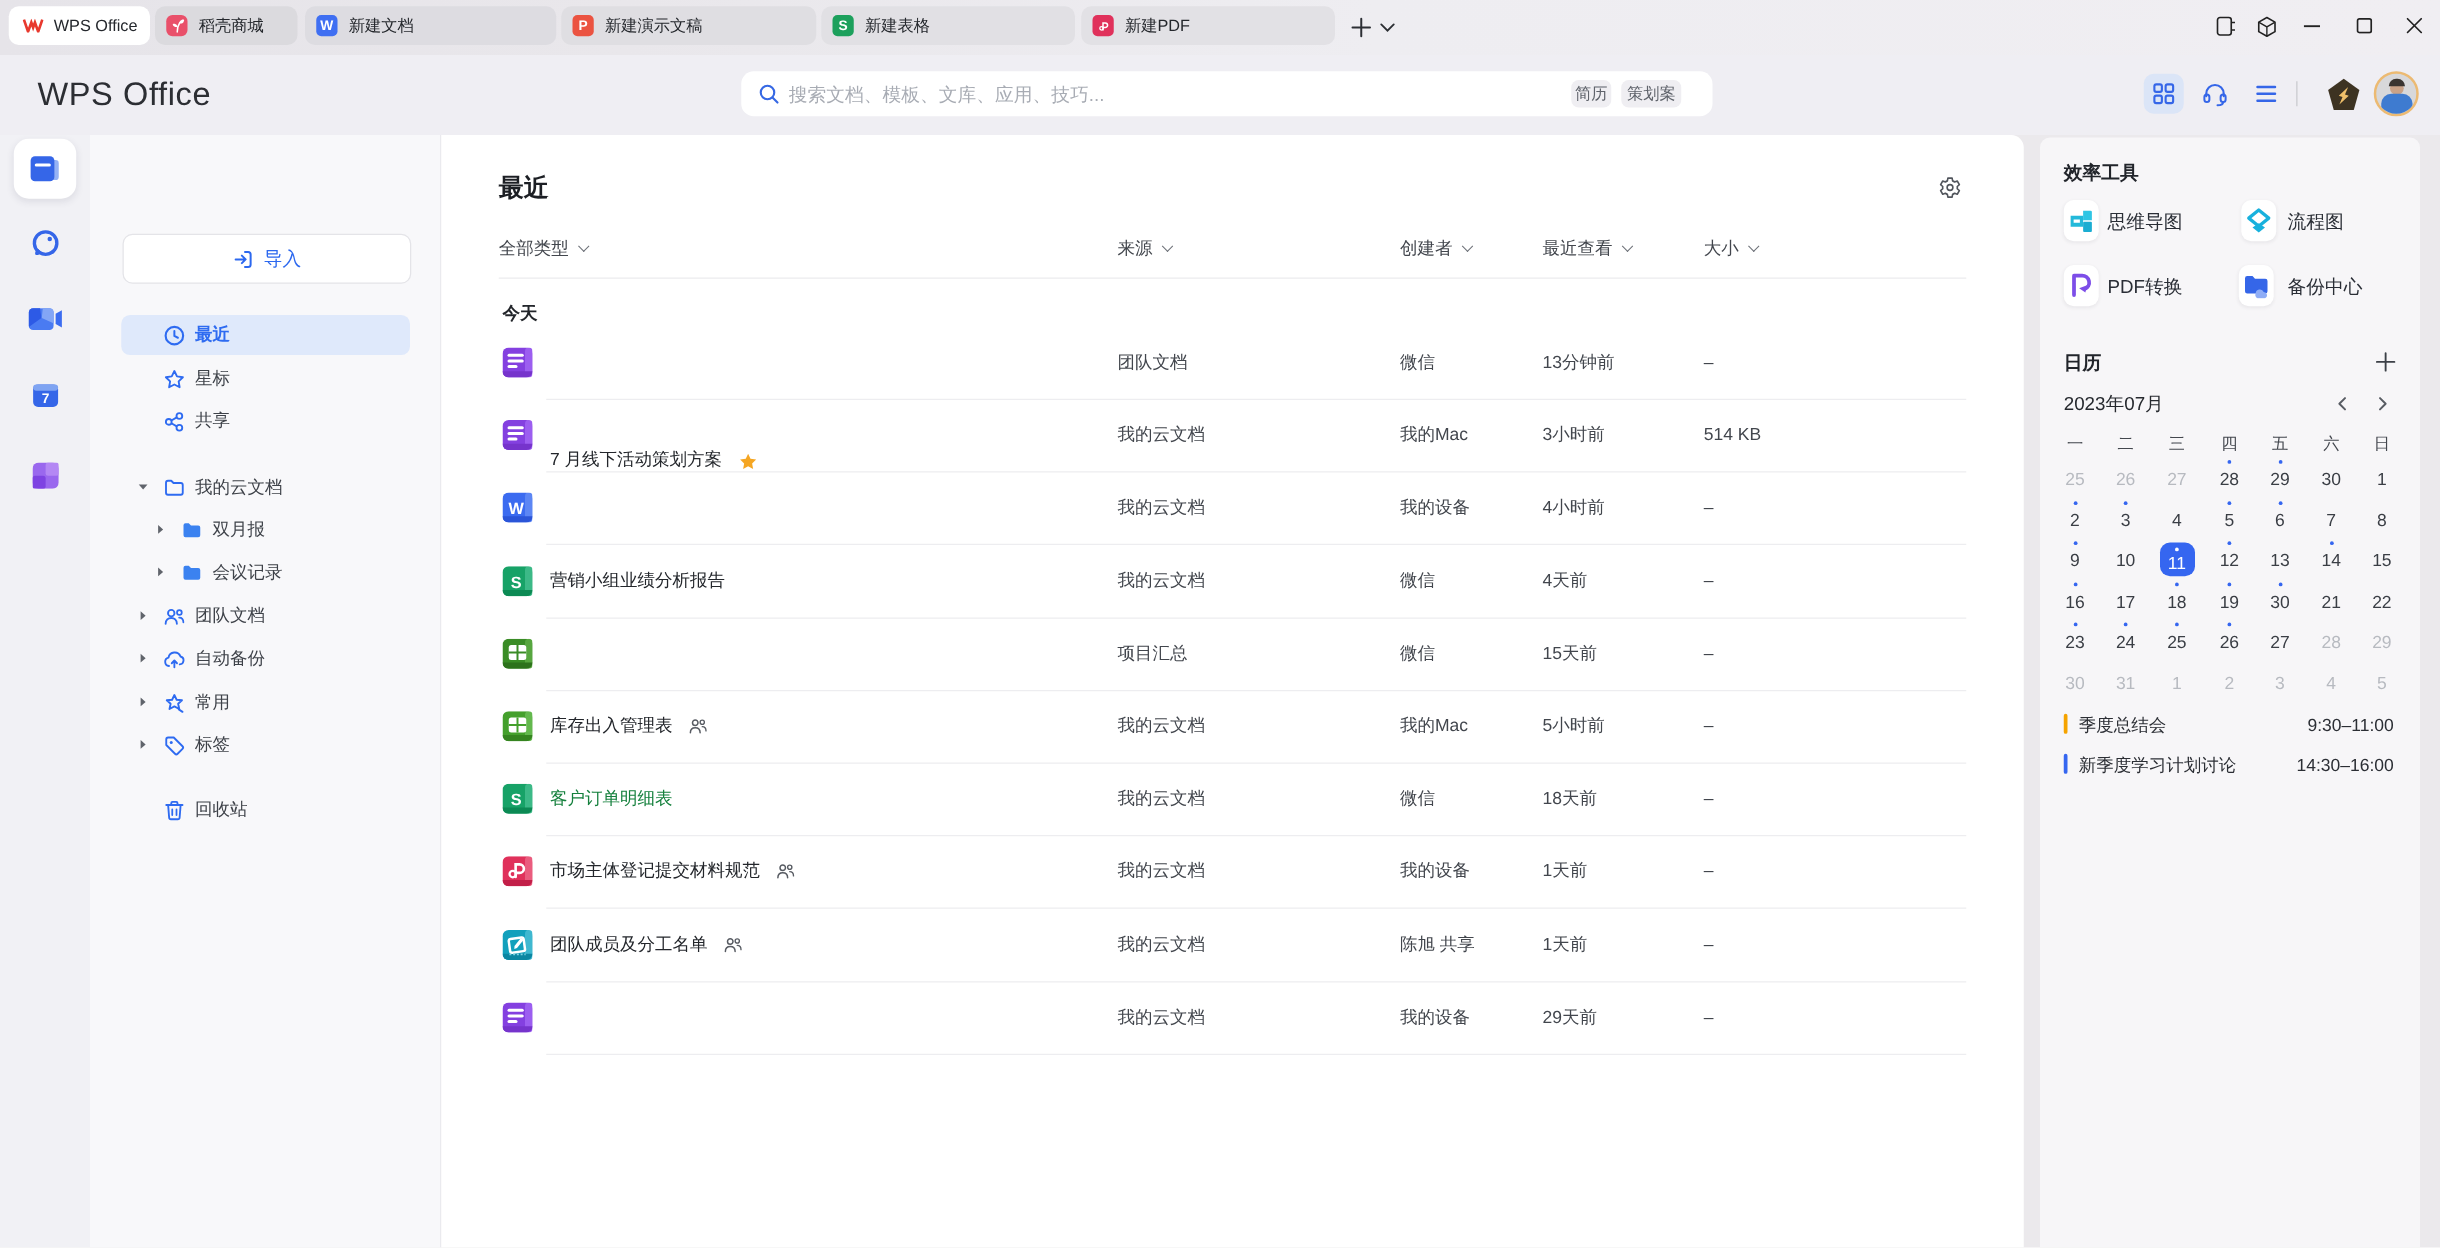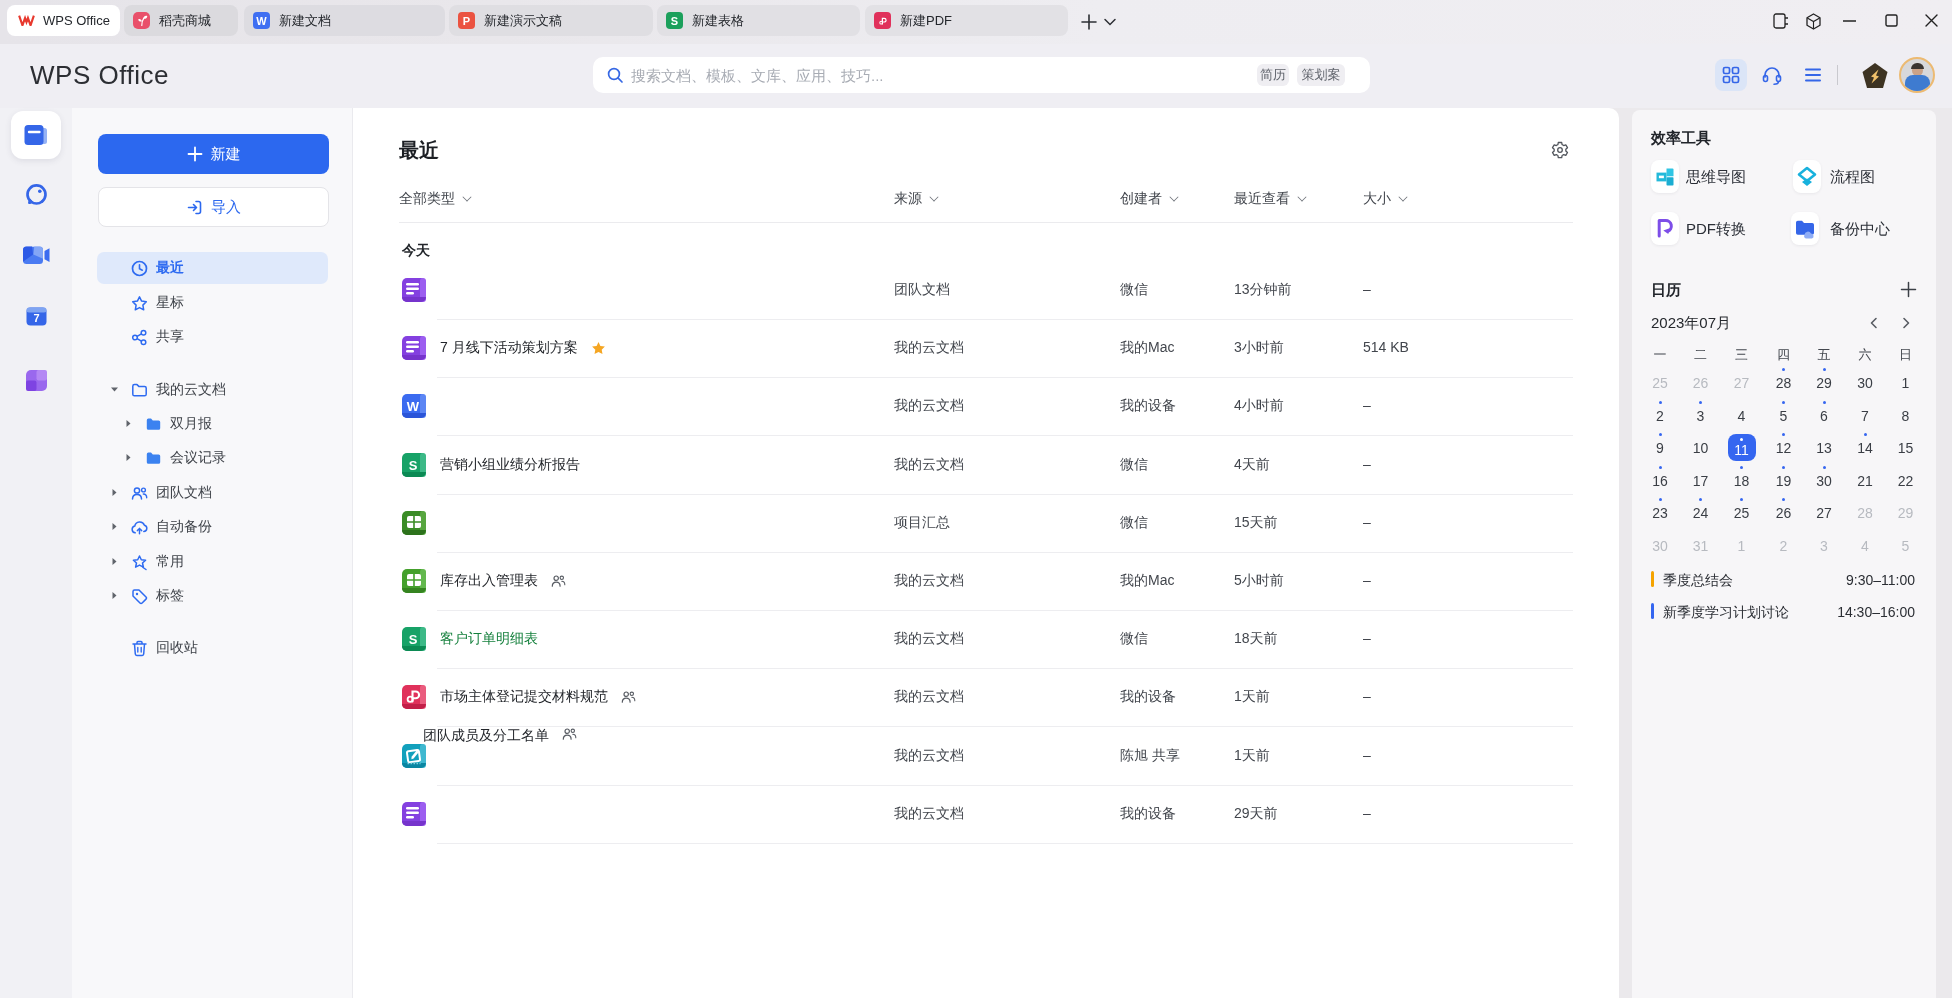--- a/index.html
+++ b/index.html
@@ -196,23 +196,20 @@
       <text x="10.5" y="16" font-size="11" font-weight="bold" fill="#fff" text-anchor="middle" font-family="Liberation Sans">7</text>
     </svg>
   <svg class="ab" style="left:26px;top:262px" width="21" height="21" viewBox="0 0 21 21">
       <rect x="0" y="0" width="21" height="21" rx="5" fill="#9a68ee"></rect>
       <rect x="0" y="10.5" width="10.5" height="10.5" fill="#7e43e2" rx="2"></rect>
       <rect x="10.5" y="0" width="10.5" height="10.5" fill="#b488f4" rx="2"></rect>
     </svg>
 </div>
 
 <div id="sidebar" class="ab">
-  <div id="btnNew" class="ab"><svg width="16" height="16" viewBox="0 0 16 16" style="margin-right:8px">
-        <path d="M8 1.5 V14.5 M1.5 8 H14.5" stroke="#fff" stroke-width="1.8" stroke-linecap="round"></path>
-      </svg>新建</div>
   <div id="btnImp" class="ab"><svg width="17" height="17" viewBox="0 0 17 17" style="margin-right:8px">
         <path d="M10 2.5 H12.5 a2 2 0 0 1 2 2 V12.5 a2 2 0 0 1 -2 2 H10 M2.5 8.5 H10 M7.5 5.5 L10.5 8.5 L7.5 11.5" stroke="#2c68ef" stroke-width="1.6" fill="none" stroke-linecap="round" stroke-linejoin="round"></path>
       </svg>导入</div>
 
   <div class="mitem sel ab" style="top:144px">
     <svg width="17" height="17" viewBox="0 0 17 17">
         <circle cx="8.5" cy="8.5" r="7" stroke="#2e6bf1" stroke-width="1.7" fill="none"></circle>
         <path d="M8.5 4.8 V8.8 L11.3 10.2" stroke="#2e6bf1" stroke-width="1.6" fill="none" stroke-linecap="round"></path>
       </svg>
     最近
@@ -341,21 +338,21 @@
       <div class="rdiv ab" style="top:58px"></div>
       <div class="row ab" style="top:58.2px">
     <span class="fic"><svg width="24" height="24" viewBox="0 0 24 24">
             <rect width="24" height="24" rx="5" fill="#8440e0"></rect>
             <rect x="18" y="0" width="6" height="24" rx="3" fill="#9c5ef0"></rect>
             <path d="M0 19 h24 v0 a5 5 0 0 1 -5 5 h-14 a5 5 0 0 1 -5 -5 z" fill="#7634cc"></path>
             <rect x="4" y="5" width="13" height="2.4" rx="1.2" fill="#fff"></rect>
             <rect x="4" y="9.5" width="13" height="2.4" rx="1.2" fill="#fff"></rect>
             <rect x="4" y="14" width="8" height="2.4" rx="1.2" fill="#fff"></rect>
           </svg></span>
-    <span class="tl" style="position:absolute;left:41px;top:0;height:58px;display:flex;align-items:center">
+    <span class="tl" style="position:absolute;left:41px;top:0;height:58px;display:flex;align-items:flex-end">
           <span style="font-size:14px;color:#23262b">7 月线下活动策划方案</span>
           <span style="margin-left:13px;display:flex">
             <svg class="badge" width="15" height="15" viewBox="0 0 15 15">
               <path d="M7.5 1 L9.4 5 L13.9 5.6 L10.7 8.7 L11.5 13.1 L7.5 11 L3.5 13.1 L4.3 8.7 L1.1 5.6 L5.6 5 Z" fill="#f5a623"></path>
             </svg>
           </span>
         </span>
     <span class="c1">我的云文档</span>
         <span class="c2">我的Mac</span>
         <span class="c3">3小时前</span>
@@ -475,21 +472,21 @@
     <span class="fic"><svg width="24" height="24" viewBox="0 0 24 24">
             <rect width="24" height="24" rx="5" fill="#12a0bc"></rect>
             <rect x="18" y="0" width="6" height="24" rx="3" fill="#3fb8d0"></rect>
             <path d="M0 19 h24 v0 a5 5 0 0 1 -5 5 h-14 a5 5 0 0 1 -5 -5 z" fill="#0b86a2"></path>
             <g transform="rotate(-8 12 12)">
               <rect x="5.5" y="6.5" width="12" height="11" rx="1.6" stroke="#fff" stroke-width="2" fill="none"></rect>
               <path d="M9.5 12.5 L15.5 6.8 L17.4 8.6 L11.3 14.3 L9 14.8 Z" fill="#fff"></path>
             </g>
             <path d="M5.5 19.5 h13" stroke="#7fd2e2" stroke-width="1.4" stroke-dasharray="1.6 1.4"></path>
           </svg></span>
-    <span class="tl" style="position:absolute;left:24px;top:0;height:58px;display:flex;">
+    <span class="tl" style="position:absolute;left:41px;top:0;height:58px;display:flex;align-items:center">
           <span style="font-size:14px;color:#23262b">团队成员及分工名单</span>
           <span style="margin-left:13px;display:flex">
             <svg class="badge" width="15" height="14" viewBox="0 0 15 14">
               <circle cx="5.2" cy="4.2" r="2.2" stroke="#585c63" stroke-width="1.2" fill="none"></circle>
               <path d="M1.3 12.2 c0 -2.6 1.7 -4 3.9 -4 s3.9 1.4 3.9 4" stroke="#585c63" stroke-width="1.2" fill="none" stroke-linecap="round"></path>
               <circle cx="10.8" cy="3.8" r="1.7" stroke="#585c63" stroke-width="1.1" fill="none"></circle>
               <path d="M10.8 7.3 c1.9 0 3 1.3 3 3.4" stroke="#585c63" stroke-width="1.1" fill="none" stroke-linecap="round"></path>
             </svg>
           </span>
         </span>

